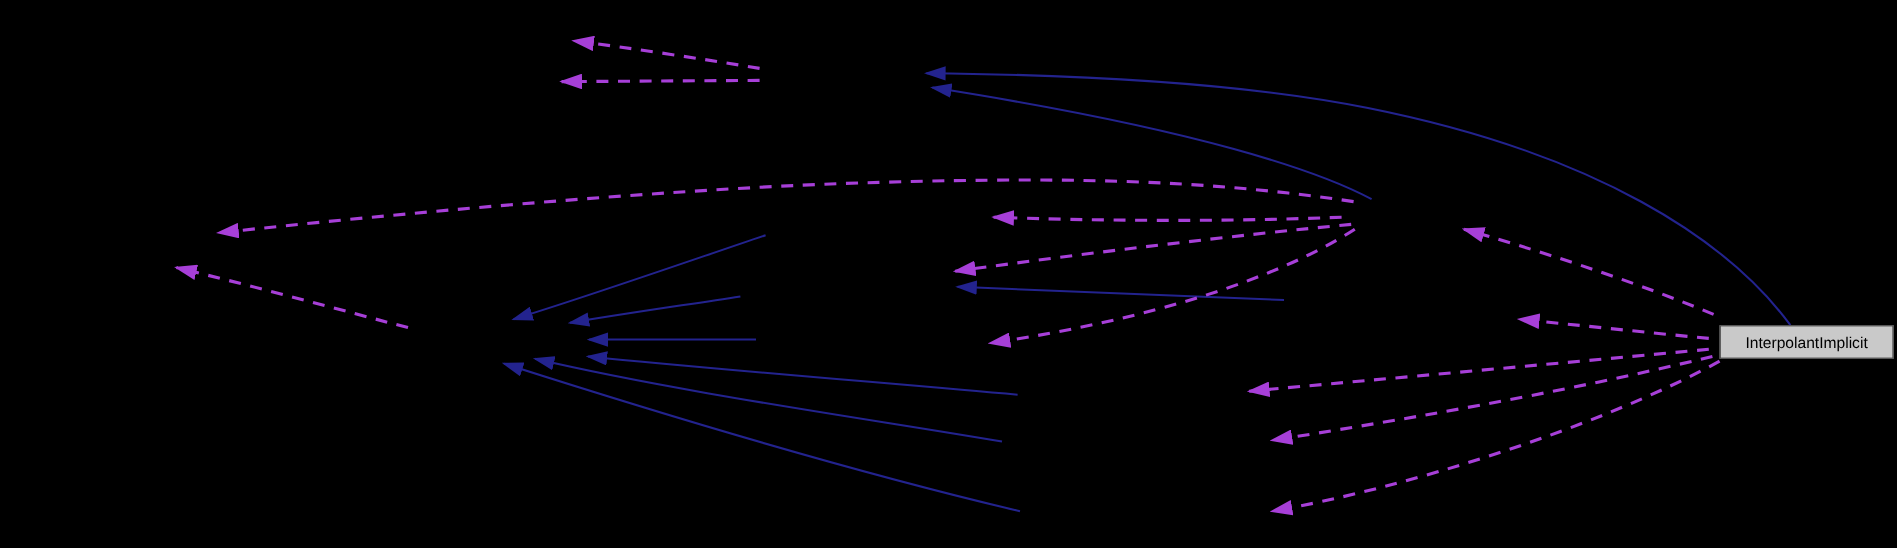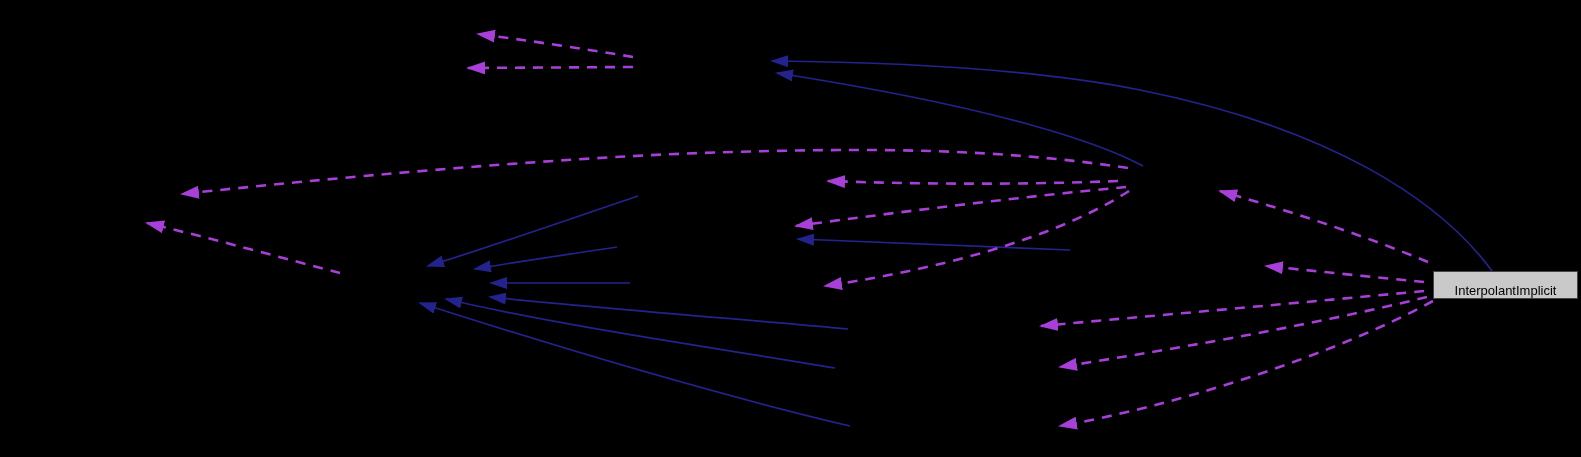--- a/index.html
+++ b/index.html
@@ -9,21 +9,21 @@
     height: 457px;
     background: #000;
     overflow: hidden;
     font-family: "Liberation Sans", "DejaVu Sans", sans-serif;
   }
   #edge-svg { position: absolute; left: 0; top: 0; }
   .graph-node {
     position: absolute;
     box-sizing: border-box;
     display: flex;
-    align-items: flex-end;
+    align-items: center;
     justify-content: center;
     font-size: 13px;
     cursor: pointer;
     white-space: nowrap;
   }
 </style>
 </head>
 <body>
 
 <div id="canvas" style="background: rgb(0, 0, 0);">

